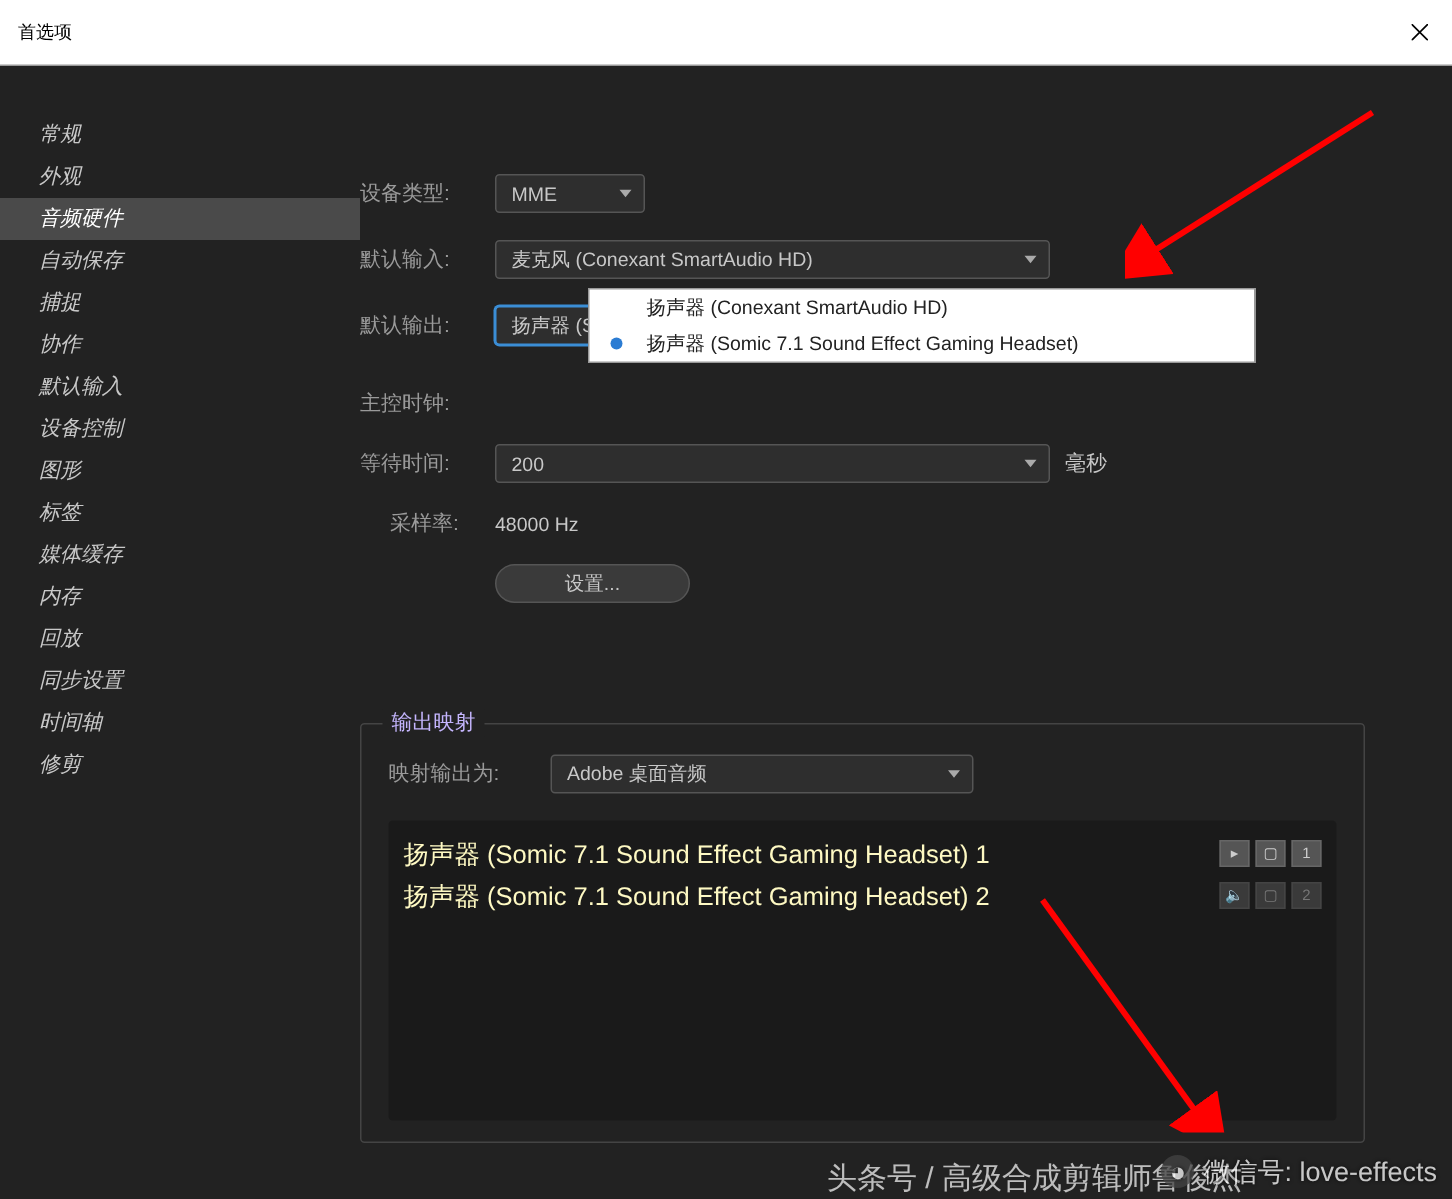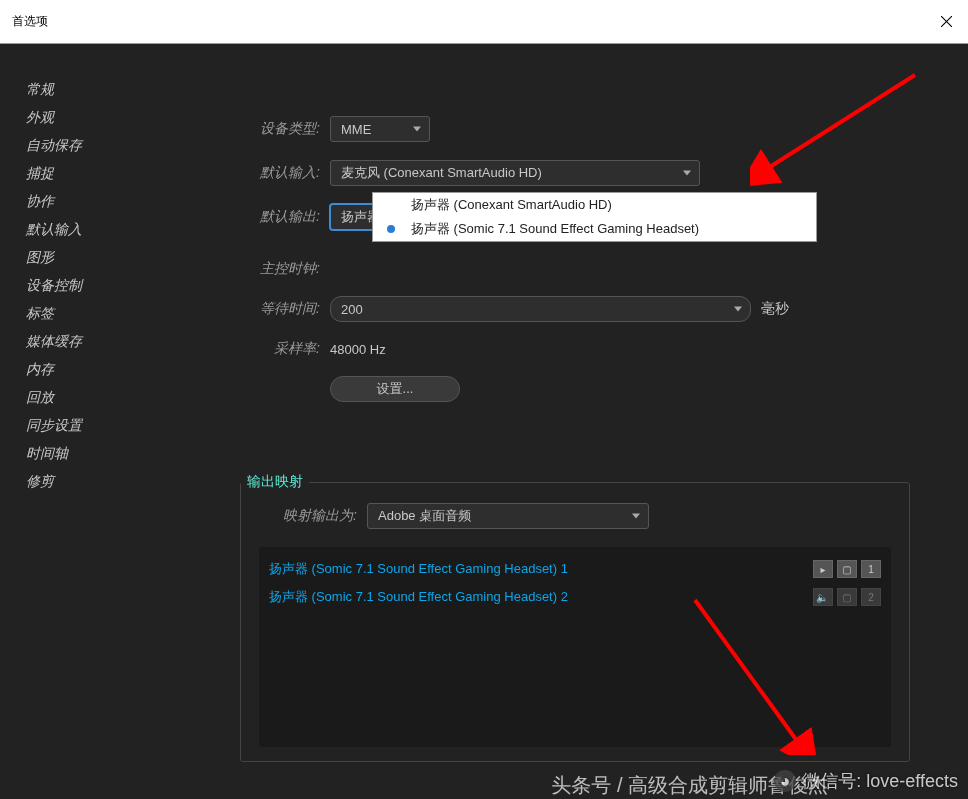--- a/index.html
+++ b/index.html
@@ -20,21 +20,21 @@
 
 .main { display: flex; background: #222; height: calc(100% - 28px); }
 
 .sidebar { width: 240px; background: #222; padding: 32px 0 0 0; }
 .sidebar-item { color: #c8c8c8; font-size: 14px; padding: 5px 0 5px 26px; cursor: pointer; font-style: italic; }
 .sidebar-item.selected { background: #4a4a4a; color: #fff; }
 
 .content { flex: 1; padding: 22px 58px 0 0; position: relative; }
 
 .form-row { display: flex; align-items: center; margin-bottom: 18px; }
-.form-label { width: 80px; text-align: right; color: #9a9a9a; font-size: 14px; margin-right: 10px; font-style: italic; }
+.form-label { width: 80px; color: #9a9a9a; font-size: 14px; margin-right: 10px; }
 .form-label.indented { padding-left: 20px; }
 
 .dropdown {
   background: #2e2e2e;
   border: 1px solid #555;
   border-radius: 3px;
   height: 26px;
   display: flex;
   align-items: center;
   padding: 0 12px 0 10px;
@@ -45,25 +45,25 @@
 }
 .dropdown.focused { border-color: #3b8ed6; box-shadow: 0 0 0 1px #3b8ed6; }
 .dropdown .chev {
   position: absolute; right: 8px; top: 50%; transform: translateY(-50%);
   width: 0; height: 0; border-left: 4px solid transparent; border-right: 4px solid transparent;
   border-top: 5px solid #aaa;
 }
 .dd-small { width: 100px; }
 .dd-wide { width: 370px; }
 .dd-med { width: 282px; }
-.dd-wait { width: 421px; border-radius: 11px; }
+.dd-wait { width: 370px; }
 
 .dropdown-menu {
   position: absolute;
-  top: 192px; left: 372px;
+  top: 192px; left: 392px;
   width: 445px;
   background: #fff;
   border: 1px solid #999;
   font-size: 13px;
   z-index: 10;
 }
 .dropdown-menu .item {
   height: 24px; display: flex; align-items: center; padding-left: 38px;
   color: #222; position: relative;
 }
@@ -89,34 +89,34 @@
 }
 
 .fieldset {
   border: 1px solid #444;
   border-radius: 3px;
   margin-top: 80px;
   padding: 20px 18px 14px 18px;
   position: relative;
 }
 .fieldset-legend {
-  position: absolute; top: -10px; left: 0;
+  position: absolute; top: -10px; left: 14px;
   background: #222; padding: 0 6px;
-  color: #5eead4; font-size: 14px;
+  color: #c4b5fd; font-size: 14px;
 }
 
 .output-list {
   background: #1a1a1a;
   border-radius: 3px;
   padding: 8px 10px;
   margin-top: 18px;
   min-height: 200px;
 }
 .out-row { display: flex; align-items: center; height: 28px; }
-.out-label { flex: 1; color: #0ea5e9; font-size: 13px; }
+.out-label { flex: 1; color: #fef9c3; font-size: 17px; }
 .out-btns { display: flex; gap: 4px; }
 .mini-btn { width: 20px; height: 18px; background: #555; border: 1px solid #666; display: flex; align-items: center; justify-content: center; color: #ccc; font-size: 10px; cursor: pointer; }
 .mini-btn.dim { background: #3a3a3a; border-color: #444; color: #777; }
 
 .red-arrow { position: absolute; pointer-events: none; }
 .arrow1 { top: 70px; left: 750px; }
 .arrow2 { top: 595px; left: 690px; }
 
 .watermark {
   position: absolute; right: 10px; bottom: 6px;
@@ -140,26 +140,27 @@
         <line x1="0" y1="0" x2="10" y2="10" stroke="#000" stroke-width="1"></line>
         <line x1="10" y1="0" x2="0" y2="10" stroke="#000" stroke-width="1"></line>
       </svg>
   </div>
 </div>
 
 <div class="main">
   <div class="sidebar">
     <div class="sidebar-item">常规</div>
     <div class="sidebar-item">外观</div>
+    <div class="sidebar-item selected">音频硬件</div>
     <div class="sidebar-item">自动保存</div>
     <div class="sidebar-item">捕捉</div>
     <div class="sidebar-item">协作</div>
     <div class="sidebar-item">默认输入</div>
+    <div class="sidebar-item">设备控制</div>
     <div class="sidebar-item">图形</div>
-    <div class="sidebar-item">设备控制</div>
     <div class="sidebar-item">标签</div>
     <div class="sidebar-item">媒体缓存</div>
     <div class="sidebar-item">内存</div>
     <div class="sidebar-item">回放</div>
     <div class="sidebar-item">同步设置</div>
     <div class="sidebar-item">时间轴</div>
     <div class="sidebar-item">修剪</div>
   </div>
 
   <div class="content">

